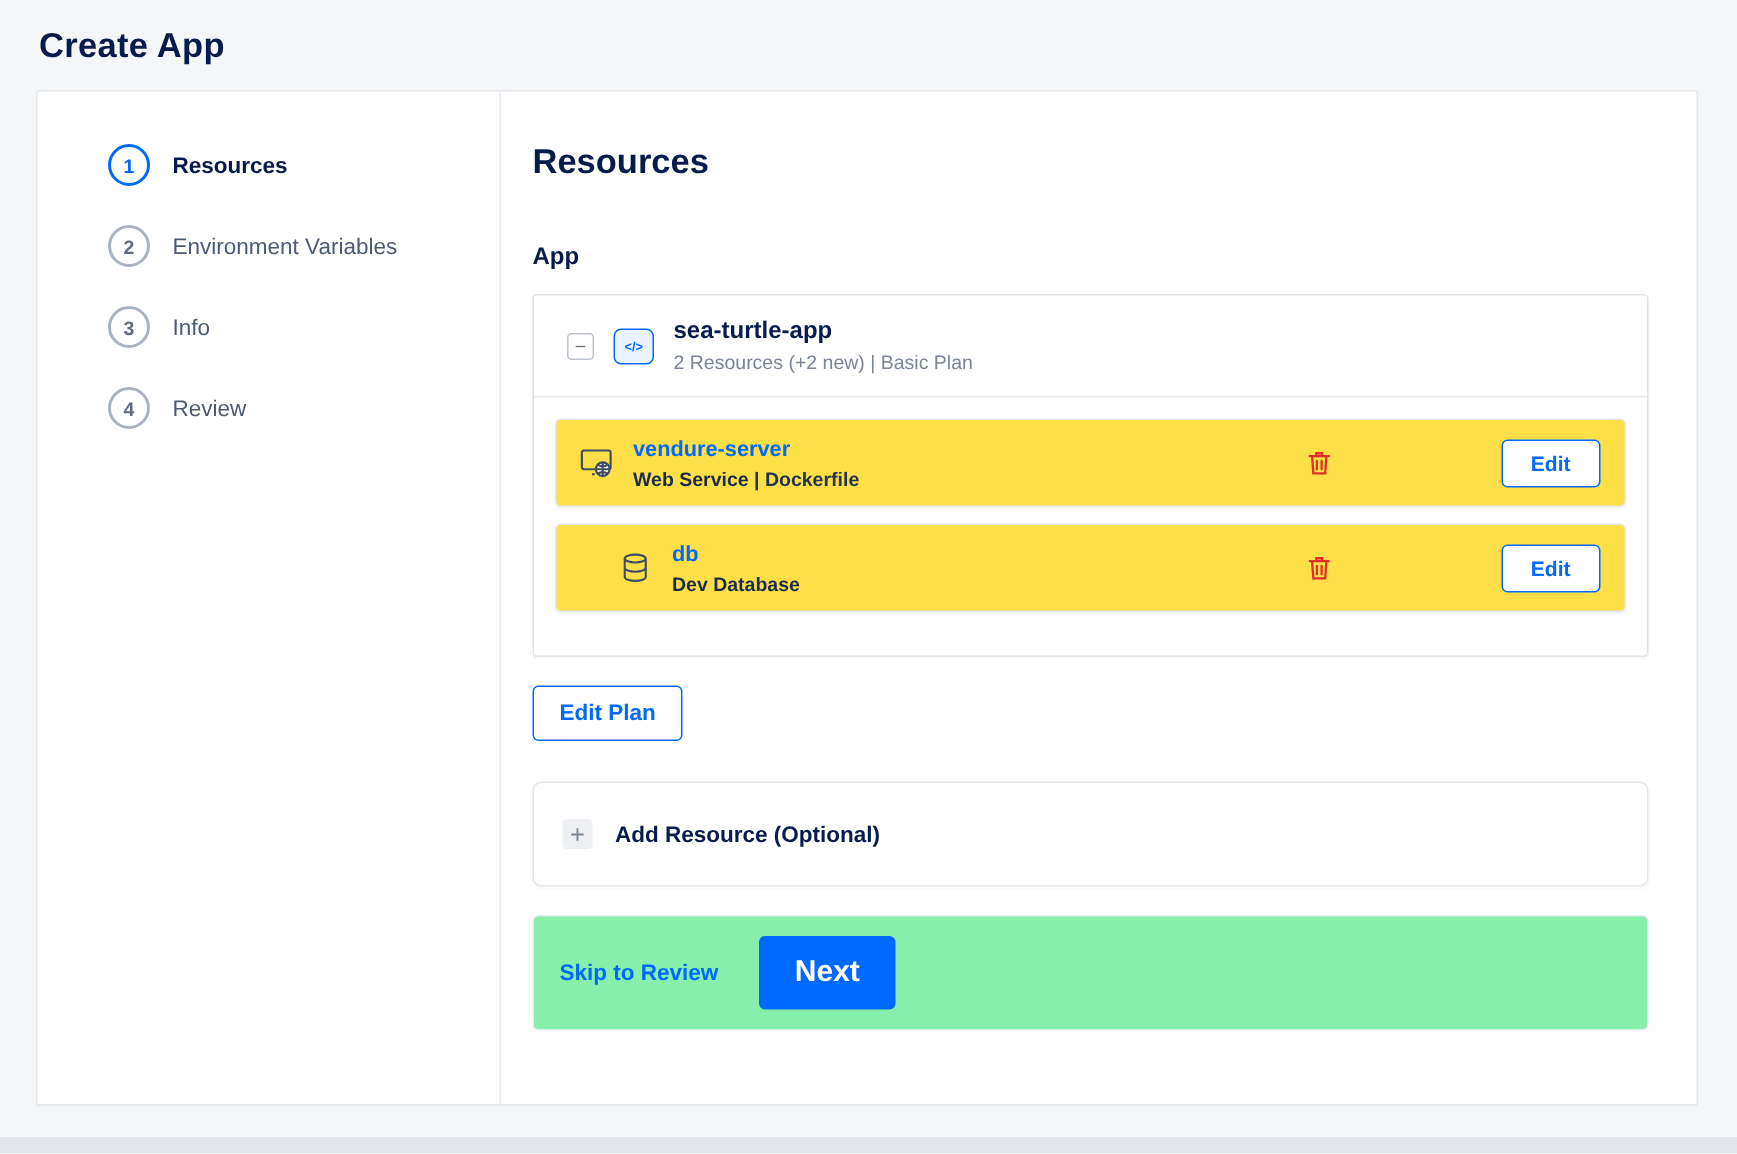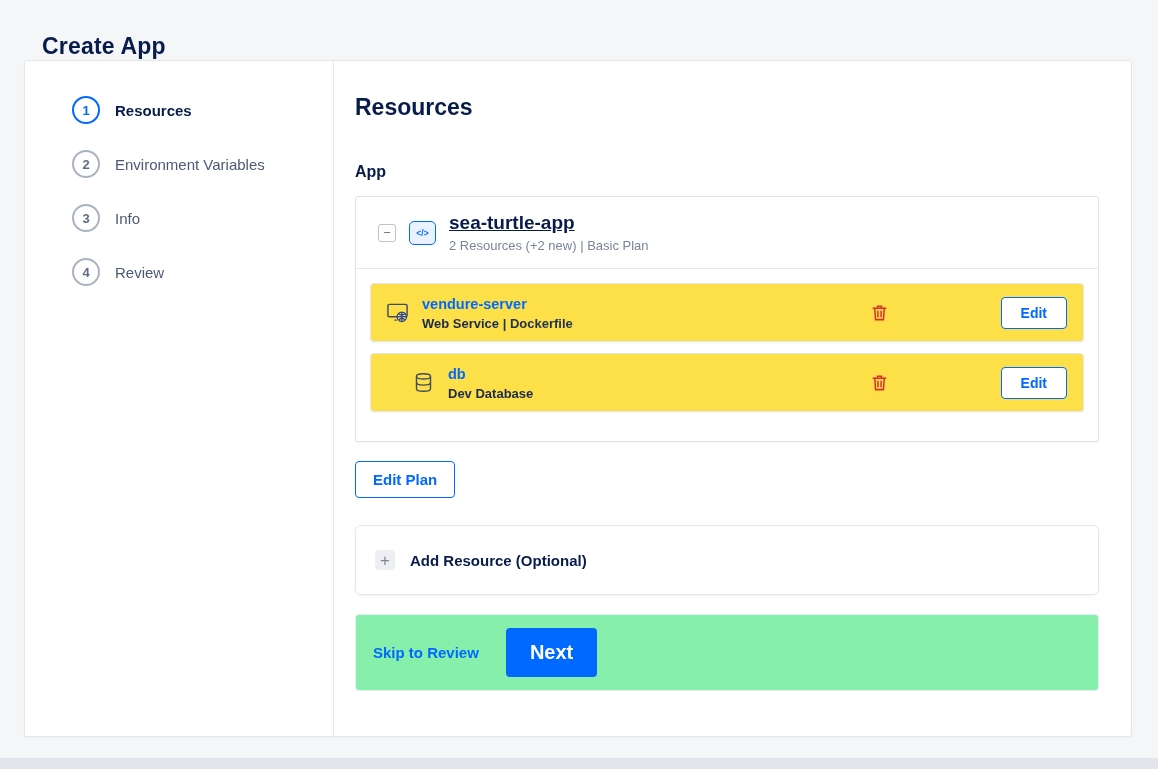--- a/index.html
+++ b/index.html
@@ -6,21 +6,21 @@
   html, body { margin: 0; padding: 0; }
   body {
     width: 1158px; height: 769px;
     background: #f4f6f8;
     font-family: "Liberation Sans", sans-serif;
     color: #081c4b;
     position: relative;
     overflow: hidden;
   }
   .page-title {
-    margin: 16px;
+    margin: 0;
     padding: 17px 0 0 26px;
     font-size: 23px;
     font-weight: 700;
     color: #081c4b;
     letter-spacing: .2px;
   }
   .card {
     position: absolute;
     left: 24px; top: 60px;
     width: 1108px; height: 677px;
@@ -110,21 +110,21 @@
     width: 27px; height: 24px;
     border: 1.5px solid #0069ff;
     border-radius: 5px;
     color: #0069ff;
     font-size: 8.5px;
     font-weight: 700;
     display: flex; align-items: center; justify-content: center;
     background: #eaf2ff;
     flex-shrink: 0;
   }
-  .app-name { font-size: 19px; font-weight: 700; color: #081c4b; text-decoration: underline; }
+  .app-name { font-size: 16px; font-weight: 700; color: #081c4b; }
   .app-subtitle { font-size: 13px; color: #7a8599; margin-top: 4px; }
   .app-body {
     border-top: 1px solid #e6e9ee;
     padding: 14px 14px 29px;
   }
   .resource-row {
     display: flex;
     align-items: center;
     gap: 13px;
     border: 1px solid #e3e7ec;

